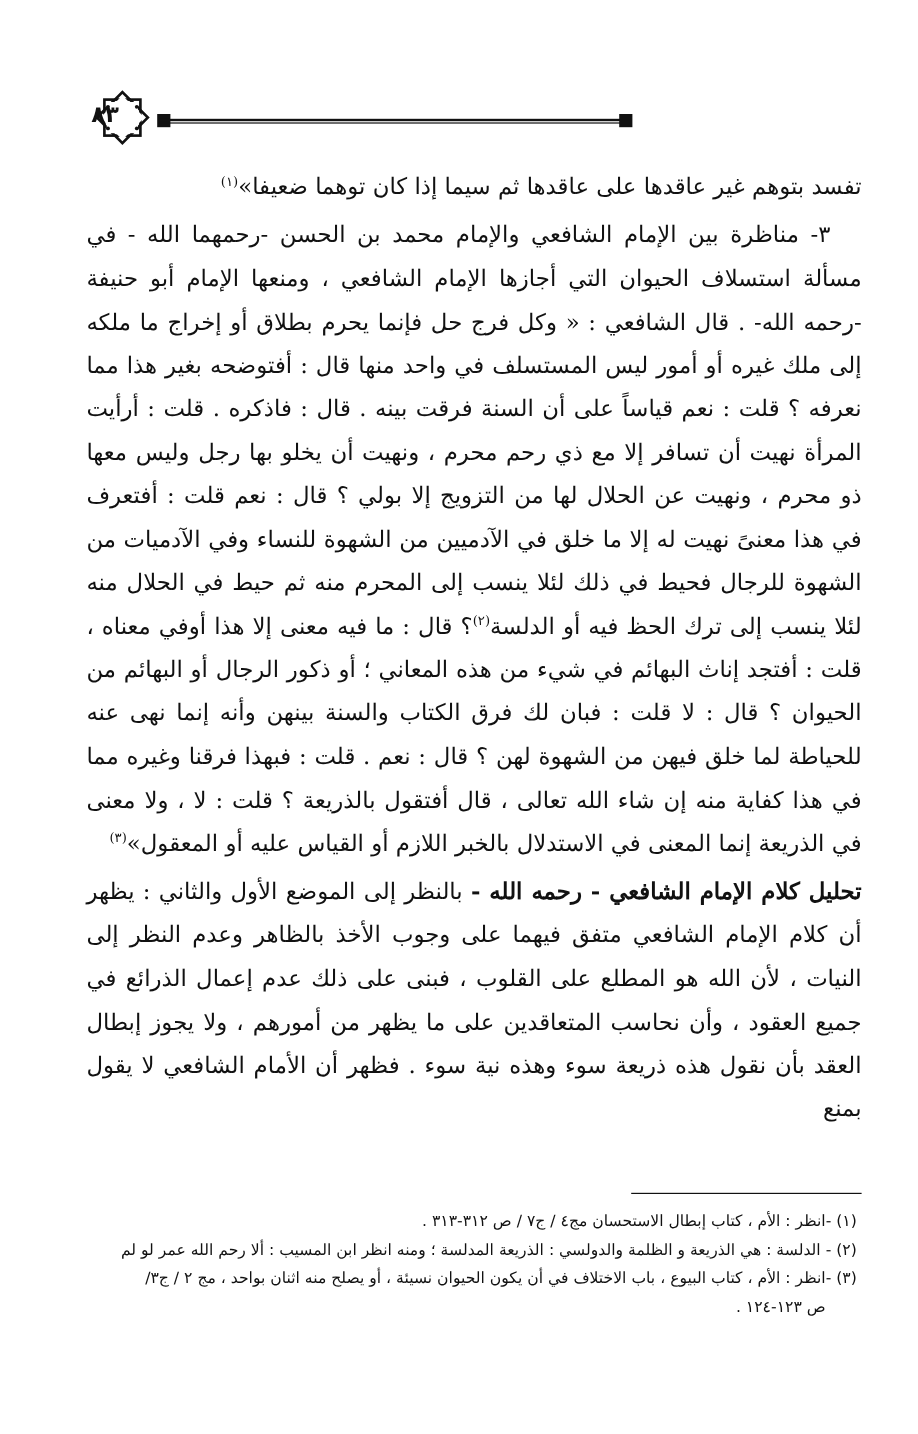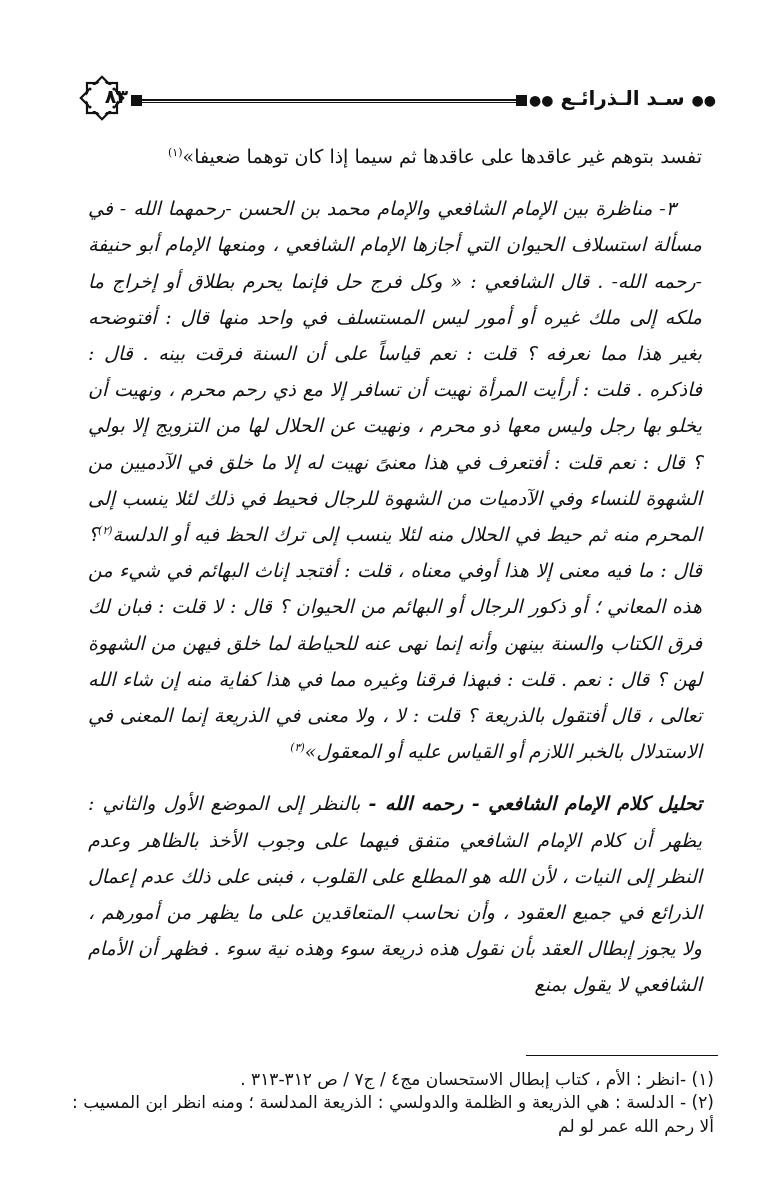--- a/index.html
+++ b/index.html
@@ -33,21 +33,21 @@
       left: 4px;
       top: 0;
       width: 52px;
       height: 52px;
     }
     .page-badge svg { position: absolute; left: 0; top: 0; }
     .page-badge .num {
       position: absolute;
       left: 0; right: 0;
       top: 13px;
-      text-align: right;
+      text-align: left;
       font-size: 19px;
       font-weight: bold;
       direction: rtl;
     }
     .rule {
       position: absolute;
       left: 60px;
       width: 390px;
       top: 27px;
       height: 4px;
@@ -81,49 +81,48 @@
     
     .body-text {
       margin-top: 16px;
       font-family: "DejaVu Serif", serif;
       font-size: 19px;
       line-height: 36.2px;
       text-align: justify;
       text-align-last: right;
     }
     .body-text p {
-      margin: 16px;
+      margin: 0;
     }
     .body-text p.indent {
       text-indent: 26px;
     }
     .body-text p + p {
       margin-top: 4px;
-      font-style: italic;
     }
     .fn-ref {
       font-size: 11px;
       vertical-align: super;
       line-height: 0;
     }
     .bold-lead {
       font-weight: bold;
     }
     
     .footnote-rule {
       margin-top: 52px;
       width: 192px;
       height: 0;
       border-top: 1.5px solid #111;
       margin-right: 0;
     }
     .footnotes {
       margin-top: 12px;
       font-family: "DejaVu Sans", sans-serif;
-      font-size: 17px;
+      font-size: 13px;
       line-height: 23.5px;
       text-align: justify;
       padding-right: 4px;
     }
     .footnote {
       margin: 0;
     }
     .footnote .cont {
       display: block;
       padding-right: 26px;
@@ -148,25 +147,20 @@
             <circle cx="38" cy="17" r="1.6"></circle>
           <circle cx="14" cy="35" r="1.6"></circle>
             <circle cx="38" cy="35" r="1.6"></circle>
         </g>
       </svg>
       <div class="num">٨٣</div>
     </div>
     <div class="rule-cap left"></div>
     <div class="rule"></div>
     <div class="rule-cap right"></div>
-    <div class="header-title">
-      <span class="dots">●●</span>
-      <span>سـد الـذرائـع</span>
-      <span class="dots">●●</span>
-    </div>
   </div>
 
   <div class="body-text">
     <p>
       <span>تفسد بتوهم غير عاقدها على عاقدها ثم سيما إذا كان توهما ضعيفا»</span><span class="fn-ref">(١)</span>
     </p>
     <p class="indent">
       <span>٣- مناظرة بين الإمام الشافعي والإمام محمد بن الحسن -رحمهما الله - في مسألة استسلاف الحيوان التي أجازها الإمام الشافعي ، ومنعها الإمام أبو حنيفة -رحمه الله- . قال الشافعي : « وكل فرج حل فإنما يحرم بطلاق أو إخراج ما ملكه إلى ملك غيره أو أمور ليس المستسلف في واحد منها قال : أفتوضحه بغير هذا مما نعرفه ؟ قلت : نعم قياساً على أن السنة فرقت بينه . قال : فاذكره . قلت : أرأيت المرأة نهيت أن تسافر إلا مع ذي رحم محرم ، ونهيت أن يخلو بها رجل وليس معها ذو محرم ، ونهيت عن الحلال لها من التزويج إلا بولي ؟ قال : نعم قلت : أفتعرف في هذا معنىً نهيت له إلا ما خلق في الآدميين من الشهوة للنساء وفي الآدميات من الشهوة للرجال فحيط في ذلك لئلا ينسب إلى المحرم منه ثم حيط في الحلال منه لئلا ينسب إلى ترك الحظ فيه أو الدلسة</span><span class="fn-ref">(٢)</span><span>؟ قال : ما فيه معنى إلا هذا أوفي معناه ، قلت : أفتجد إناث البهائم في شيء من هذه المعاني ؛ أو ذكور الرجال أو البهائم من الحيوان ؟ قال : لا قلت : فبان لك فرق الكتاب والسنة بينهن وأنه إنما نهى عنه للحياطة لما خلق فيهن من الشهوة لهن ؟ قال : نعم . قلت : فبهذا فرقنا وغيره مما في هذا كفاية منه إن شاء الله تعالى ، قال أفتقول بالذريعة ؟ قلت : لا ، ولا معنى في الذريعة إنما المعنى في الاستدلال بالخبر اللازم أو القياس عليه أو المعقول»</span><span class="fn-ref">(٣)</span>
     </p>
     <p>
@@ -177,15 +171,20 @@
   <div class="footnote-rule"></div>
   <div class="footnotes">
     <p class="footnote">
       <span>(١)</span>
       <span>-انظر : الأم ، كتاب إبطال الاستحسان مج٤ / ج٧ / ص ٣١٢-٣١٣ .</span>
     </p>
     <p class="footnote">
       <span>(٢)</span>
       <span>- الدلسة : هي الذريعة و الظلمة والدولسي : الذريعة المدلسة ؛ ومنه انظر ابن المسيب : ألا رحم الله عمر لو لم</span>
     </p>
+    <p class="footnote">
+      <span>(٣)</span>
+      <span>-انظر : الأم ، كتاب البيوع ، باب الاختلاف في أن يكون الحيوان نسيئة ، أو يصلح منه اثنان بواحد ، مج ٢ / ج٣/</span>
+      <span class="cont">ص ١٢٣-١٢٤ .</span>
+    </p>
   </div>
 
 </div>
 
 </body></html>

